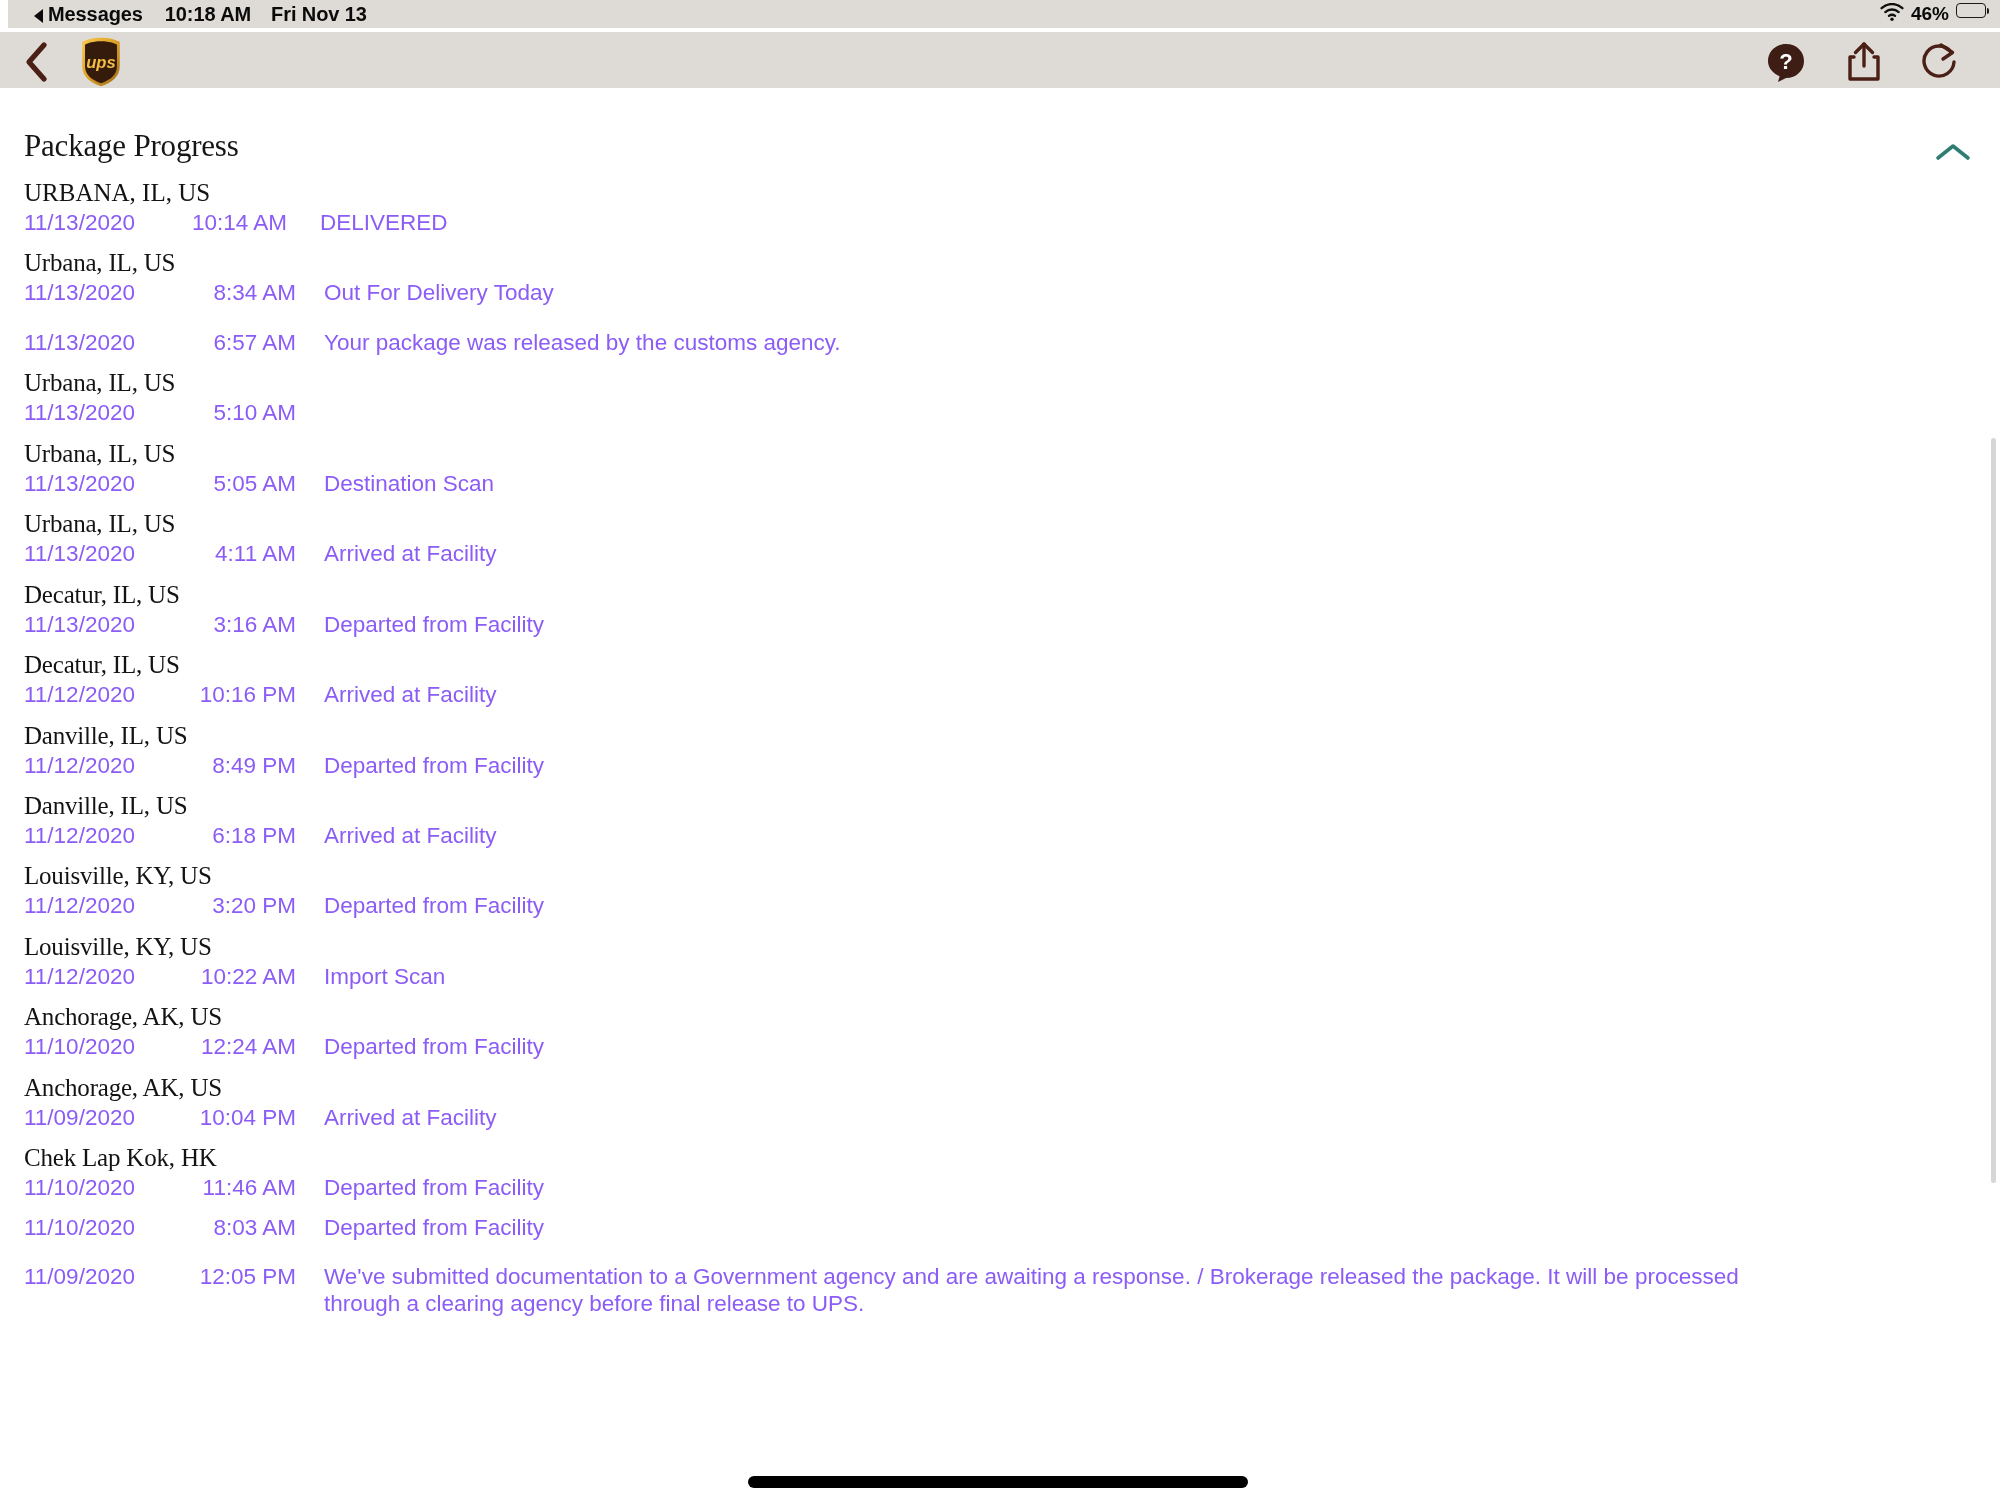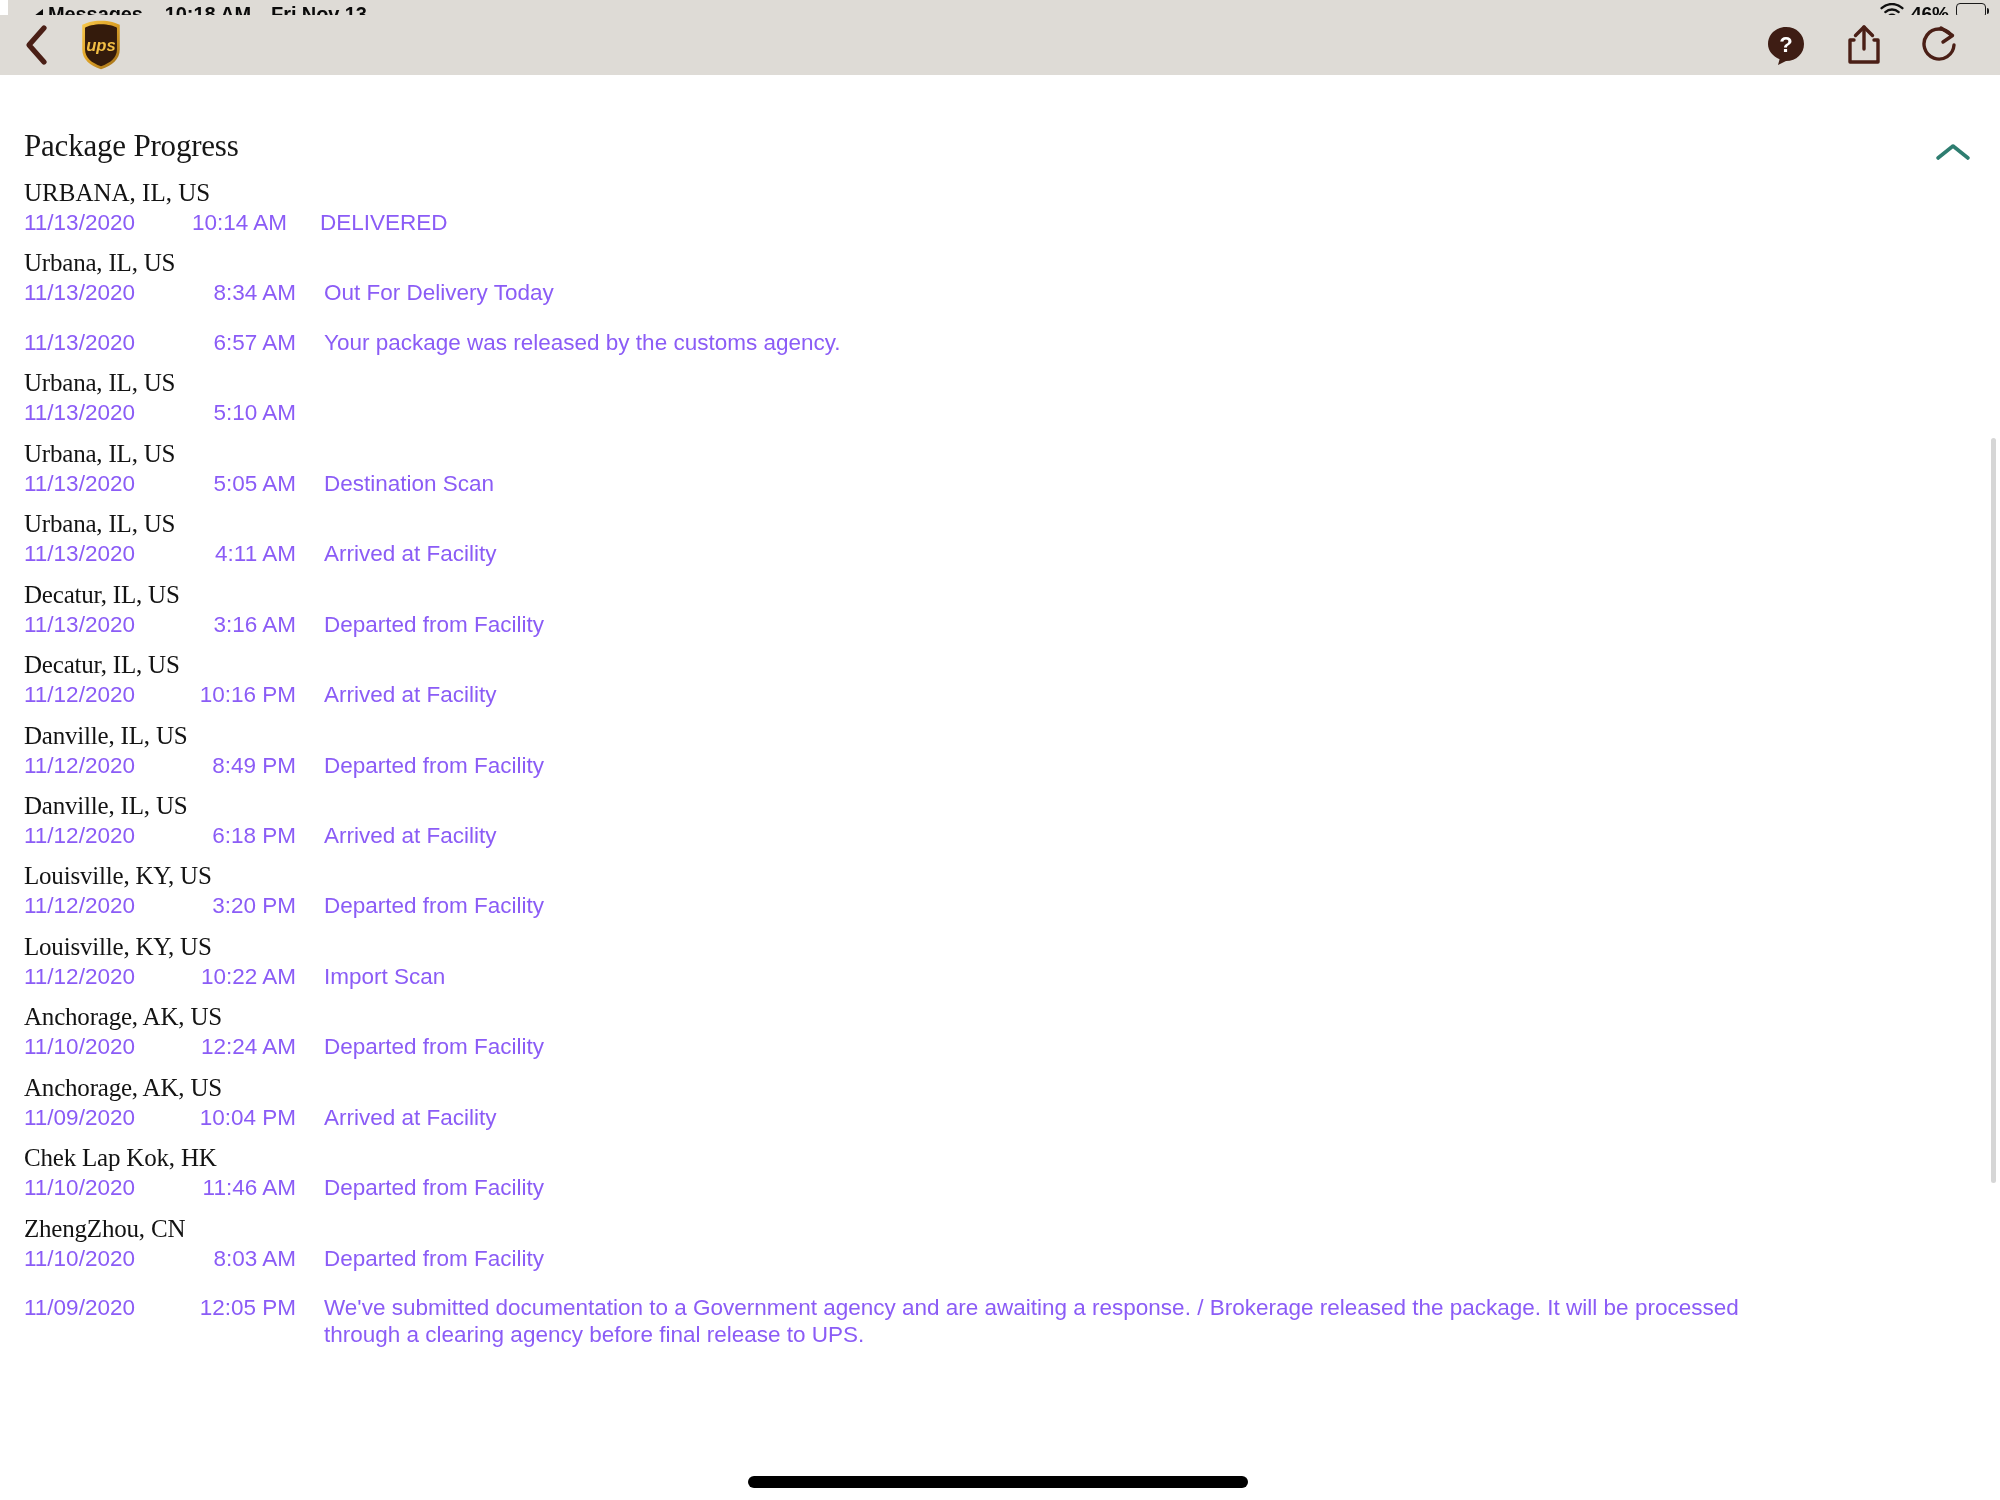--- a/index.html
+++ b/index.html
@@ -75,21 +75,21 @@
   }
   .batt-fill {
     height: 100%;
     background: #1a1a1a;
     border-radius: 1.5px;
   }
 
   
   .nav-bar {
     position: absolute;
-    top: 15px; left: 0;
+    top: 32px; left: 0;
     width: 2000px;
     height: 60px;
     background: #dedbd6;
     display: flex;
     align-items: center;
     box-sizing: border-box;
     padding: 0 20px 0 14px;
     text-decoration: underline;
   }
   .nav-back {
@@ -409,21 +409,20 @@
       </div>
       <div class="event">
         <div class="loc">Chek Lap Kok, HK</div>
         <div class="row">
           <span class="dt">11/10/2020</span>
           <span class="tm">11:46 AM</span>
           <span class="st">Departed from Facility</span>
         </div>
       </div>
       <div class="event">
-        <div class="loc">ZhengZhou, CN</div>
         <div class="row">
           <span class="dt">11/10/2020</span>
           <span class="tm">8:03 AM</span>
           <span class="st">Departed from Facility</span>
         </div>
         <div class="row gap-top">
           <span class="dt">11/09/2020</span>
           <span class="tm">12:05 PM</span>
           <span class="st">We've submitted documentation to a Government agency and are awaiting a response. / Brokerage released the package. It will be processed through a clearing agency before final release to UPS.</span>
         </div>

